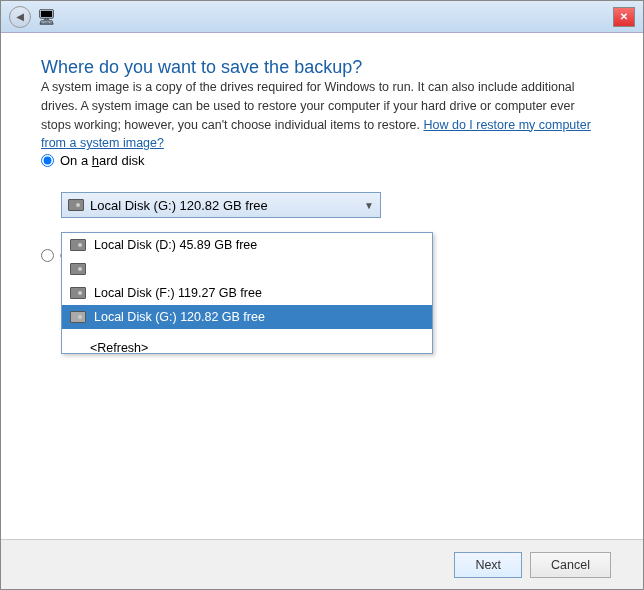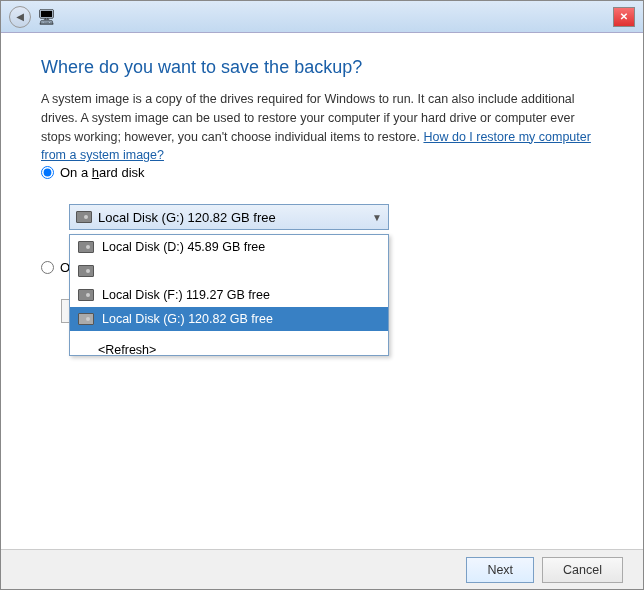--- a/index.html
+++ b/index.html
@@ -77,21 +77,21 @@
       font-size: 12px;
     }
     .content {
       flex: 1;
       padding: 24px 40px;
       overflow: auto;
     }
     .page-title {
       font-size: 18px;
       color: #1a5fa8;
-      margin-bottom: 12px;
+      margin-bottom: 0;
     }
     .description {
       font-size: 12.5px;
       line-height: 1.5;
       color: #333;
     }
     .description a {
       color: #1a5fa8;
       text-decoration: underline;
       cursor: pointer;
@@ -104,21 +104,21 @@
       align-items: center;
       gap: 6px;
       margin-bottom: 24px;
       font-size: 13px;
       cursor: pointer;
     }
     .radio-label input[type="radio"] {
       margin: 0;
     }
     .dropdown-container {
-      margin-left: 28px;
+      margin-left: 20px;
       position: relative;
       width: 320px;
     }
     .dropdown-selected {
       display: flex;
       align-items: center;
       justify-content: space-between;
       border: 1px solid #7a9fc5;
       background: linear-gradient(to bottom, #e8f0fa, #d4e3f5);
       padding: 3px 6px;
@@ -149,23 +149,23 @@
       border-radius: 50%;
       position: absolute;
       right: 3px;
     }
     .dropdown-arrow {
       font-size: 10px;
       color: #555;
     }
     .dropdown-list {
       position: absolute;
-      top: 30px;
+      top: 40px;
       left: 0;
-      width: 320px;
+      width: 372px;
       background: white;
       border: 1px solid #7a9fc5;
       z-index: 100;
       box-shadow: 2px 2px 4px rgba(0,0,0,0.2);
     }
     .dropdown-item {
       display: flex;
       align-items: center;
       gap: 8px;
       padding: 4px 8px;
@@ -209,27 +209,27 @@
     .select-btn {
       height: 24px;
       padding: 0 12px;
       border: 1px solid #aaa;
       background: linear-gradient(to bottom, #f0f0f0, #e0e0e0);
       font-size: 12px;
       cursor: pointer;
       color: #777;
     }
     .footer {
-      height: 40px;
+      height: 50px;
       background: #f0f0f0;
       border-top: 1px solid #ccc;
       display: flex;
       align-items: center;
       justify-content: flex-end;
-      padding: 0 20px;
+      padding: 0 32px;
       gap: 8px;
       flex-shrink: 0;
     }
     .footer-btn {
       height: 26px;
       padding: 0 20px;
       border: 1px solid #aaa;
       background: linear-gradient(to bottom, #f8f8f8, #e8e8e8);
       font-size: 12.5px;
       cursor: pointer;

